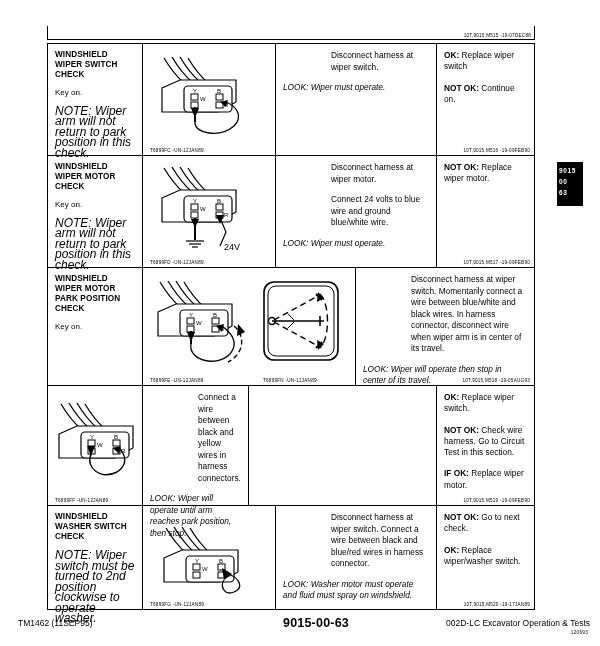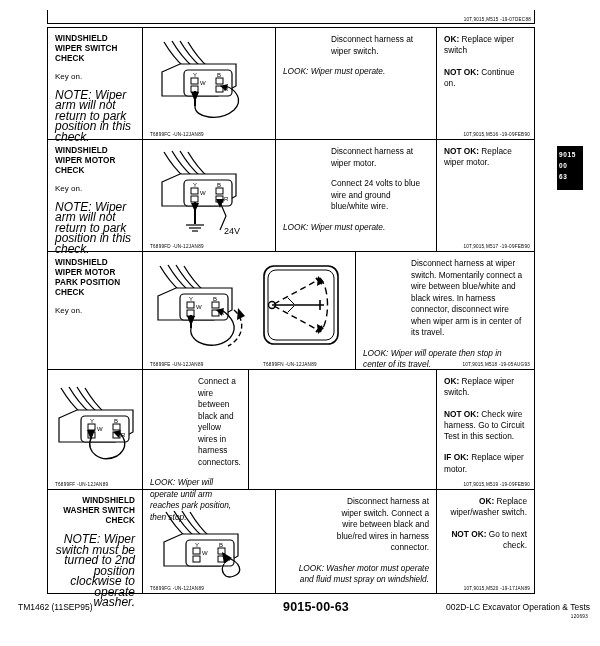--- a/index.html
+++ b/index.html
@@ -11,21 +11,21 @@
     width: 600px;
     height: 646px;
     font-family: "Liberation Sans", sans-serif;
     color: #000000;
     position: relative;
     overflow: hidden;
   }
 
   .page {
     position: absolute;
-    left: 0; top: 0;
+    left: 0; top: 16px;
     width: 600px;
     height: 506px;
   }
 
   
   .top-stub {
     position: absolute;
     left: 47px;
     top: 10px;
     width: 488px;
@@ -49,21 +49,21 @@
     width: 488px;
     border: 1.5px solid #000;
     box-sizing: border-box;
   }
   .row {
     display: flex;
     border-bottom: 1.5px solid #000;
     box-sizing: border-box;
     position: relative;
   }
-  .row:last-child { border-bottom: none; text-align: right; }
+  .row:last-child { border-bottom: none; }
 
   .cell {
     box-sizing: border-box;
     position: relative;
     padding: 6px 7px 14px 7px;
   }
   .col-title {
     width: 95px;
     border-right: 1px solid #000;
     flex: 0 0 95px;
@@ -497,22 +497,22 @@
         </div>
         <span class="fig-ref ref-bl">T6899FG        -UN-12JAN89</span>
       </div>
 
       <div class="cell col-mid">
         <div class="instr">Disconnect harness at wiper switch. Connect a wire between black and blue/red wires in harness connector.</div>
         <div class="look">LOOK: Washer motor must operate and fluid must spray on windshield.</div>
       </div>
 
       <div class="cell col-right">
+        <div class="result"><b>NOT OK:</b><span> Go to next check.</span></div>
         <div class="result"><b>OK:</b><span> Replace wiper/washer switch.</span></div>
-        <div class="result"><b>NOT OK:</b><span> Go to next check.</span></div>
         <span class="fig-ref ref-br">10T,9015,M520  -19-17JAN89</span>
       </div>
     </div>
 
   </div>
 
   <div class="index-tab">
     <div>9015</div>
     <div>00</div>
     <div>63</div>

